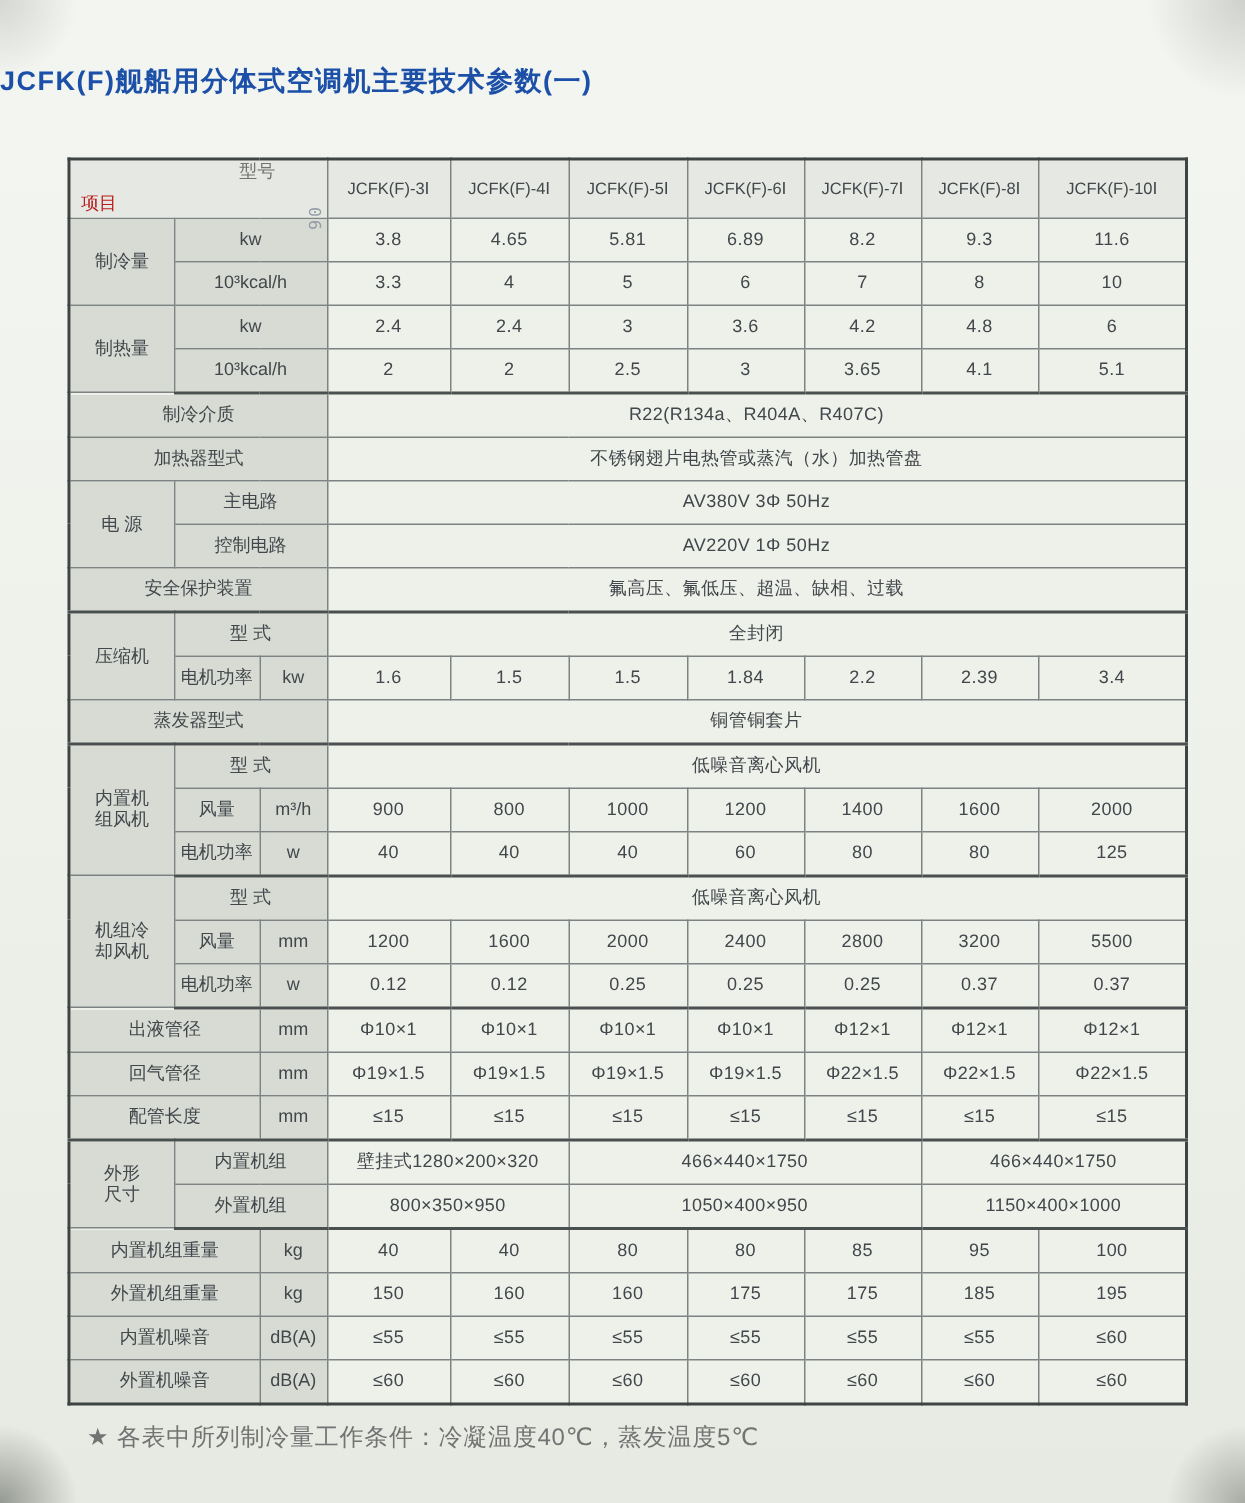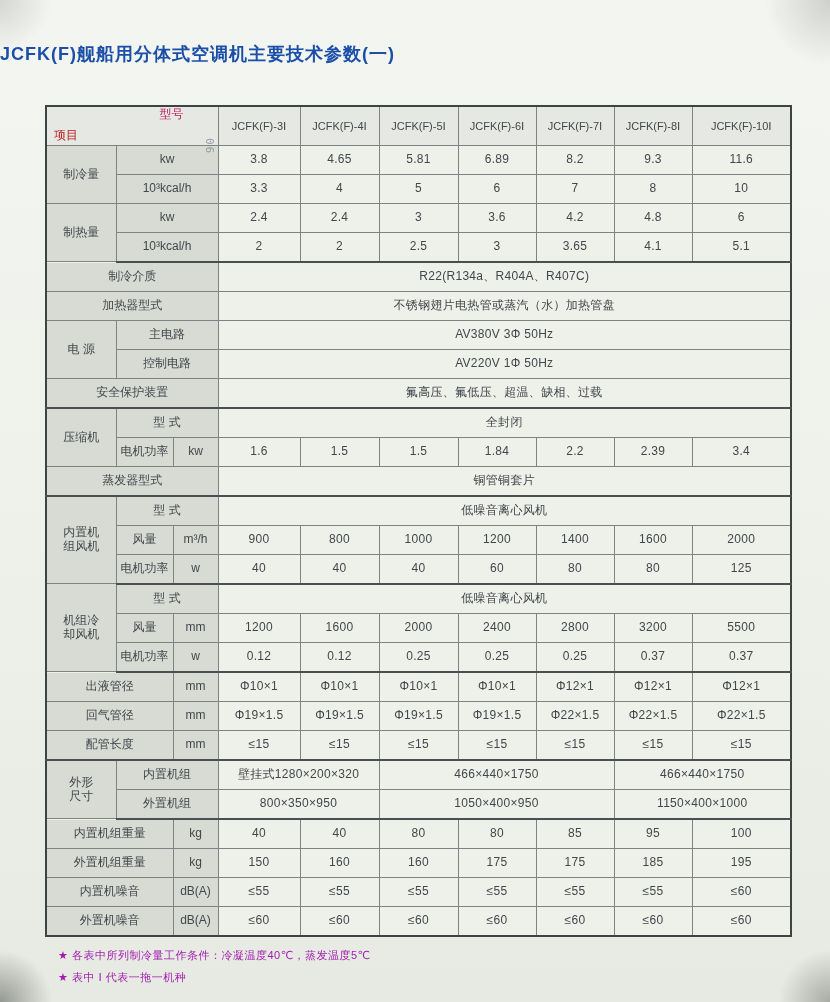--- a/index.html
+++ b/index.html
@@ -39,25 +39,25 @@
   td.group{font-size:13px;}
   td.data{background:#eef0ea;letter-spacing:.3px;}
   
   th.corner{
     position:relative;background:#d7dbd4;padding:0;
     background-image:linear-gradient(to bottom right,
       transparent calc(50% - 0.7px), #7d8383 calc(50% - 0.7px),
       #7d8383 calc(50% + 0.7px), transparent calc(50% + 0.7px));
   }
   th.corner .bl{position:absolute;left:7px;bottom:2px;font-size:12px;color:#b91c1c;}
-  th.corner .tr{position:absolute;right:34px;top:1px;font-size:12px;color:#be185d;}
+  th.corner .tr{position:absolute;right:34px;top:1px;font-size:12px;color:#737373;}
   
   tbody tr.sec td{border-bottom:2px solid #4a4f4f;}
   
-  .notes{position:absolute;left:58px;top:948px;font-size:11px;color:#a21caf;}
+  .notes{position:absolute;left:58px;top:948px;font-size:16px;color:#737373;}
   .notes div{margin-bottom:7px;letter-spacing:.5px;}
   
   .artifact{
     position:absolute;left:216px;top:138px;
     transform:rotate(90deg);transform-origin:left top;
     font-size:11px;color:#7c8894;opacity:.75;letter-spacing:2px;
     font-family:"DejaVu Sans Mono",monospace;
   }
 </style>
 </head>
@@ -328,16 +328,15 @@
           <td class="data">≤60</td>
           <td class="data">≤60</td>
         </tr>
       </tbody>
   </table>
 
   <div class="artifact">06</div>
 
   <div class="notes">
     <div>★ 各表中所列制冷量工作条件：冷凝温度40℃，蒸发温度5℃</div>
-    <div>★ 表中 Ⅰ 代表一拖一机种</div>
   </div>
 
 </div>
 
 </body></html>

